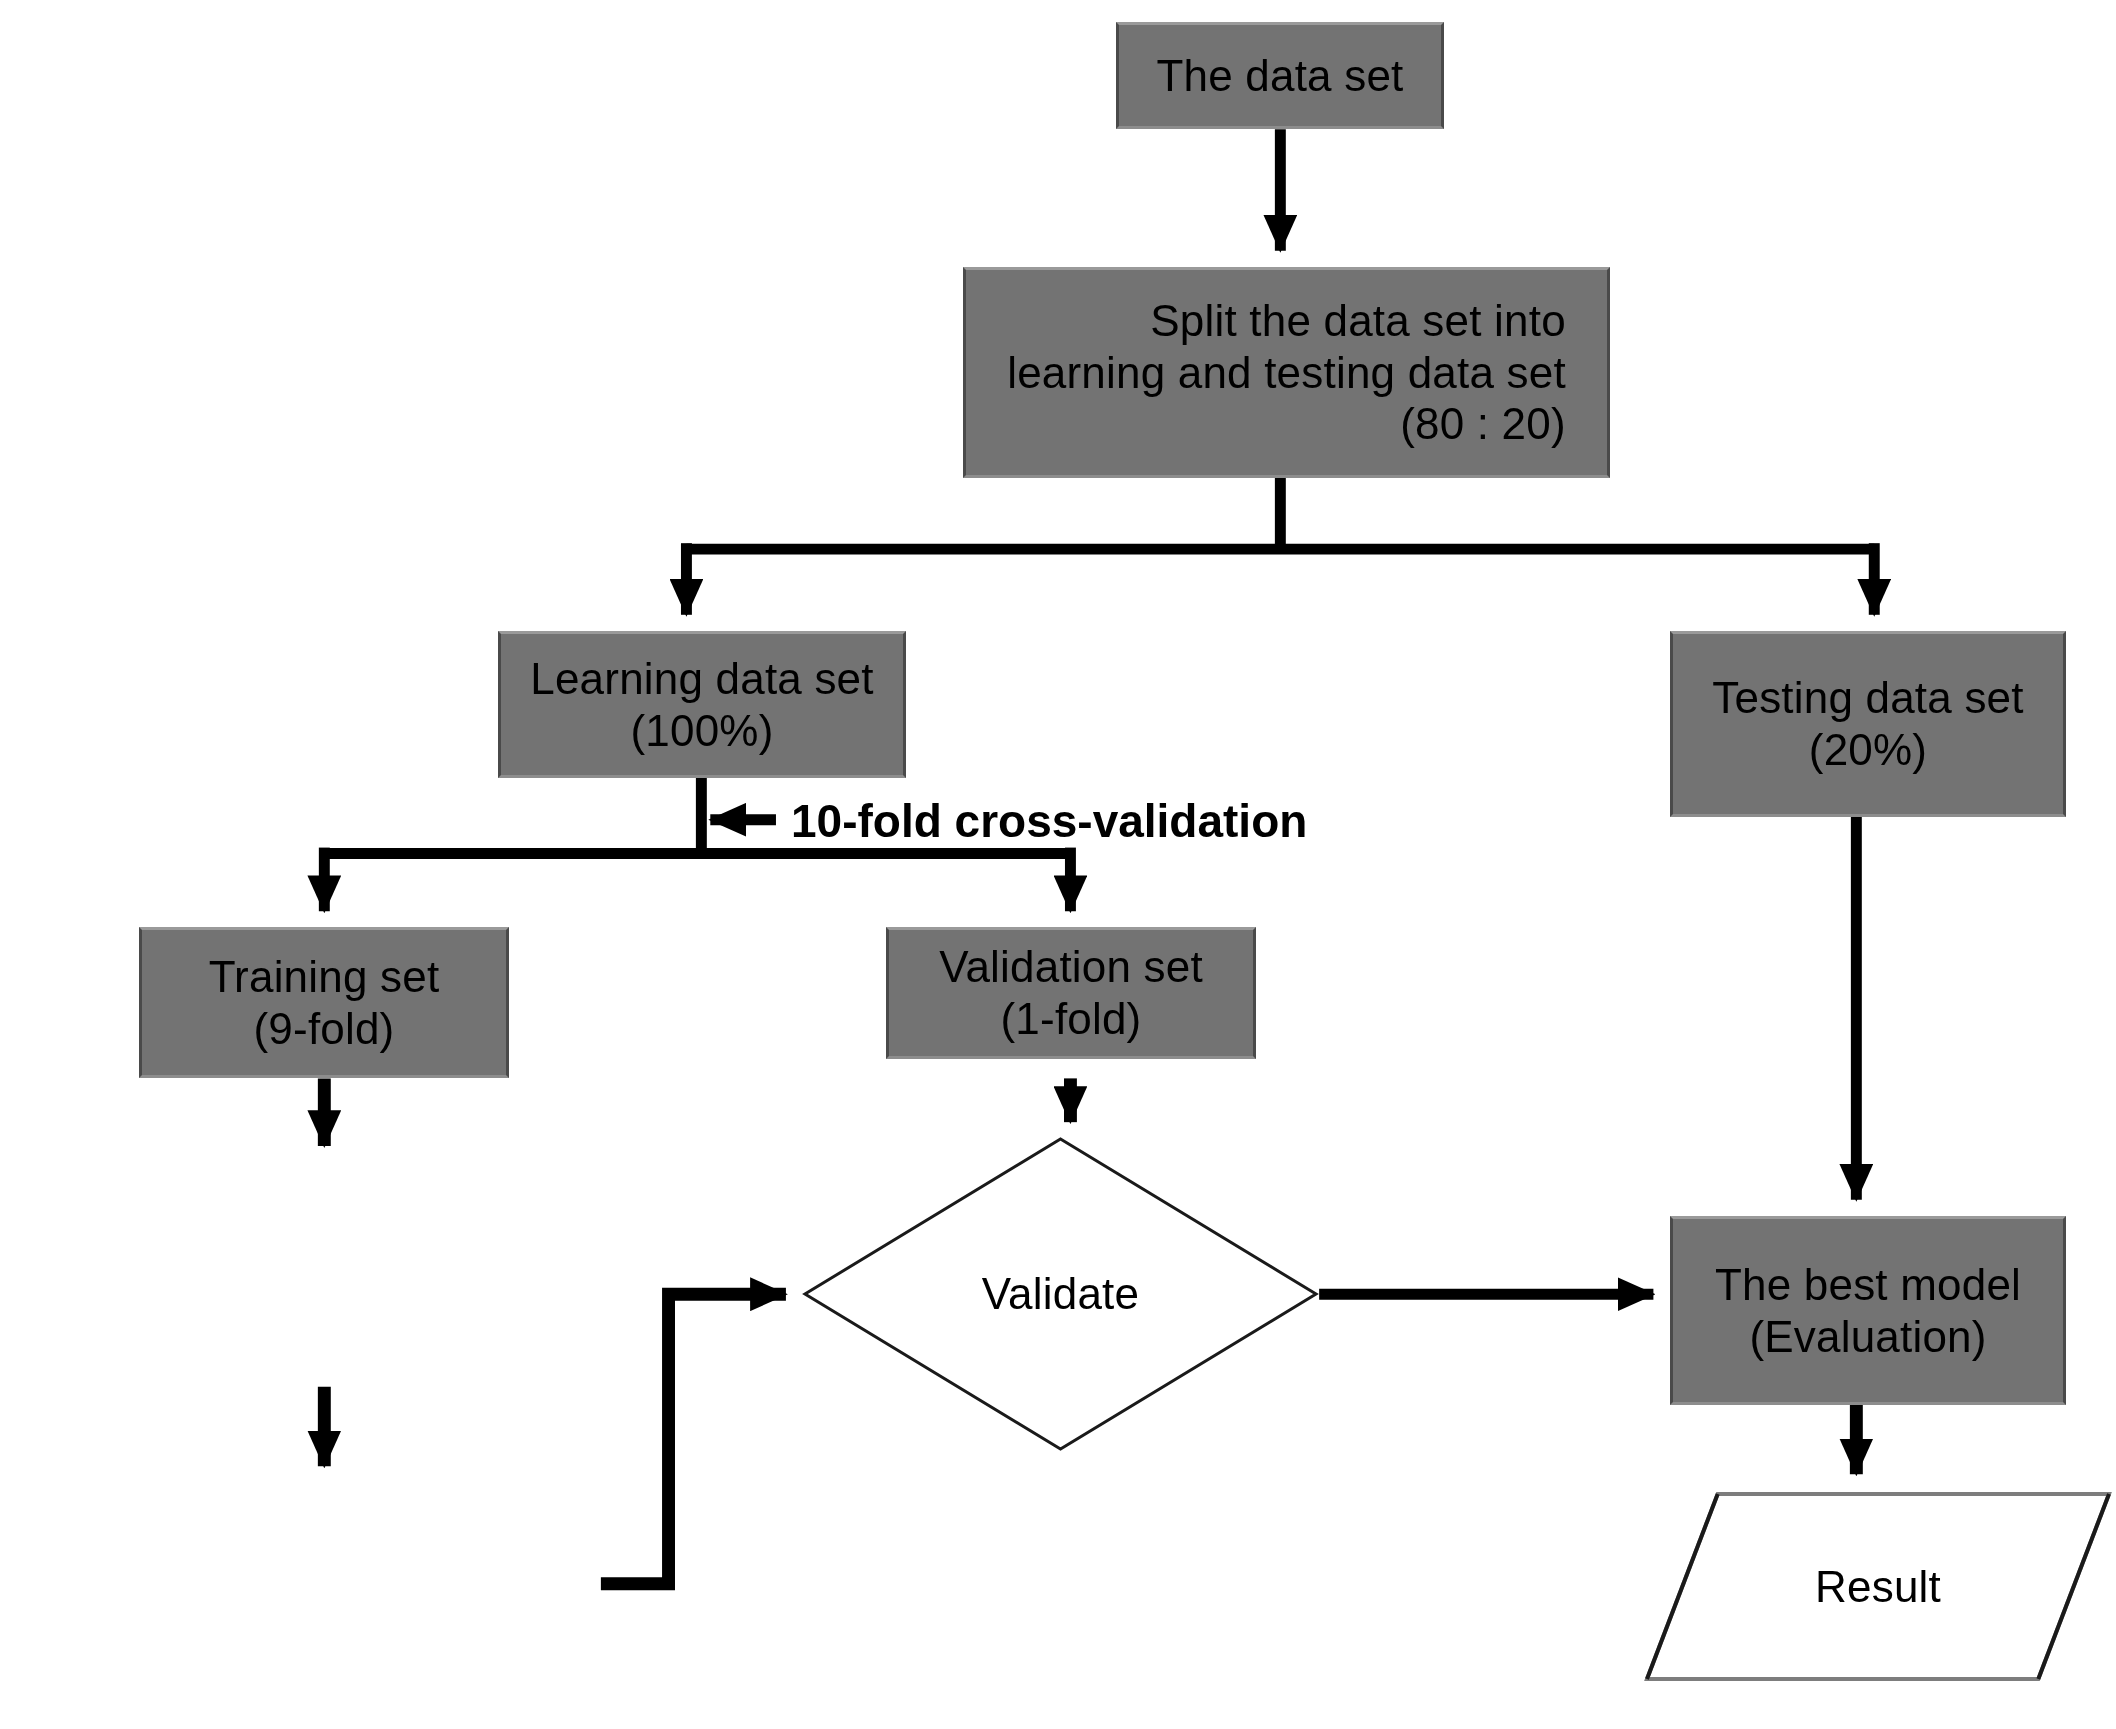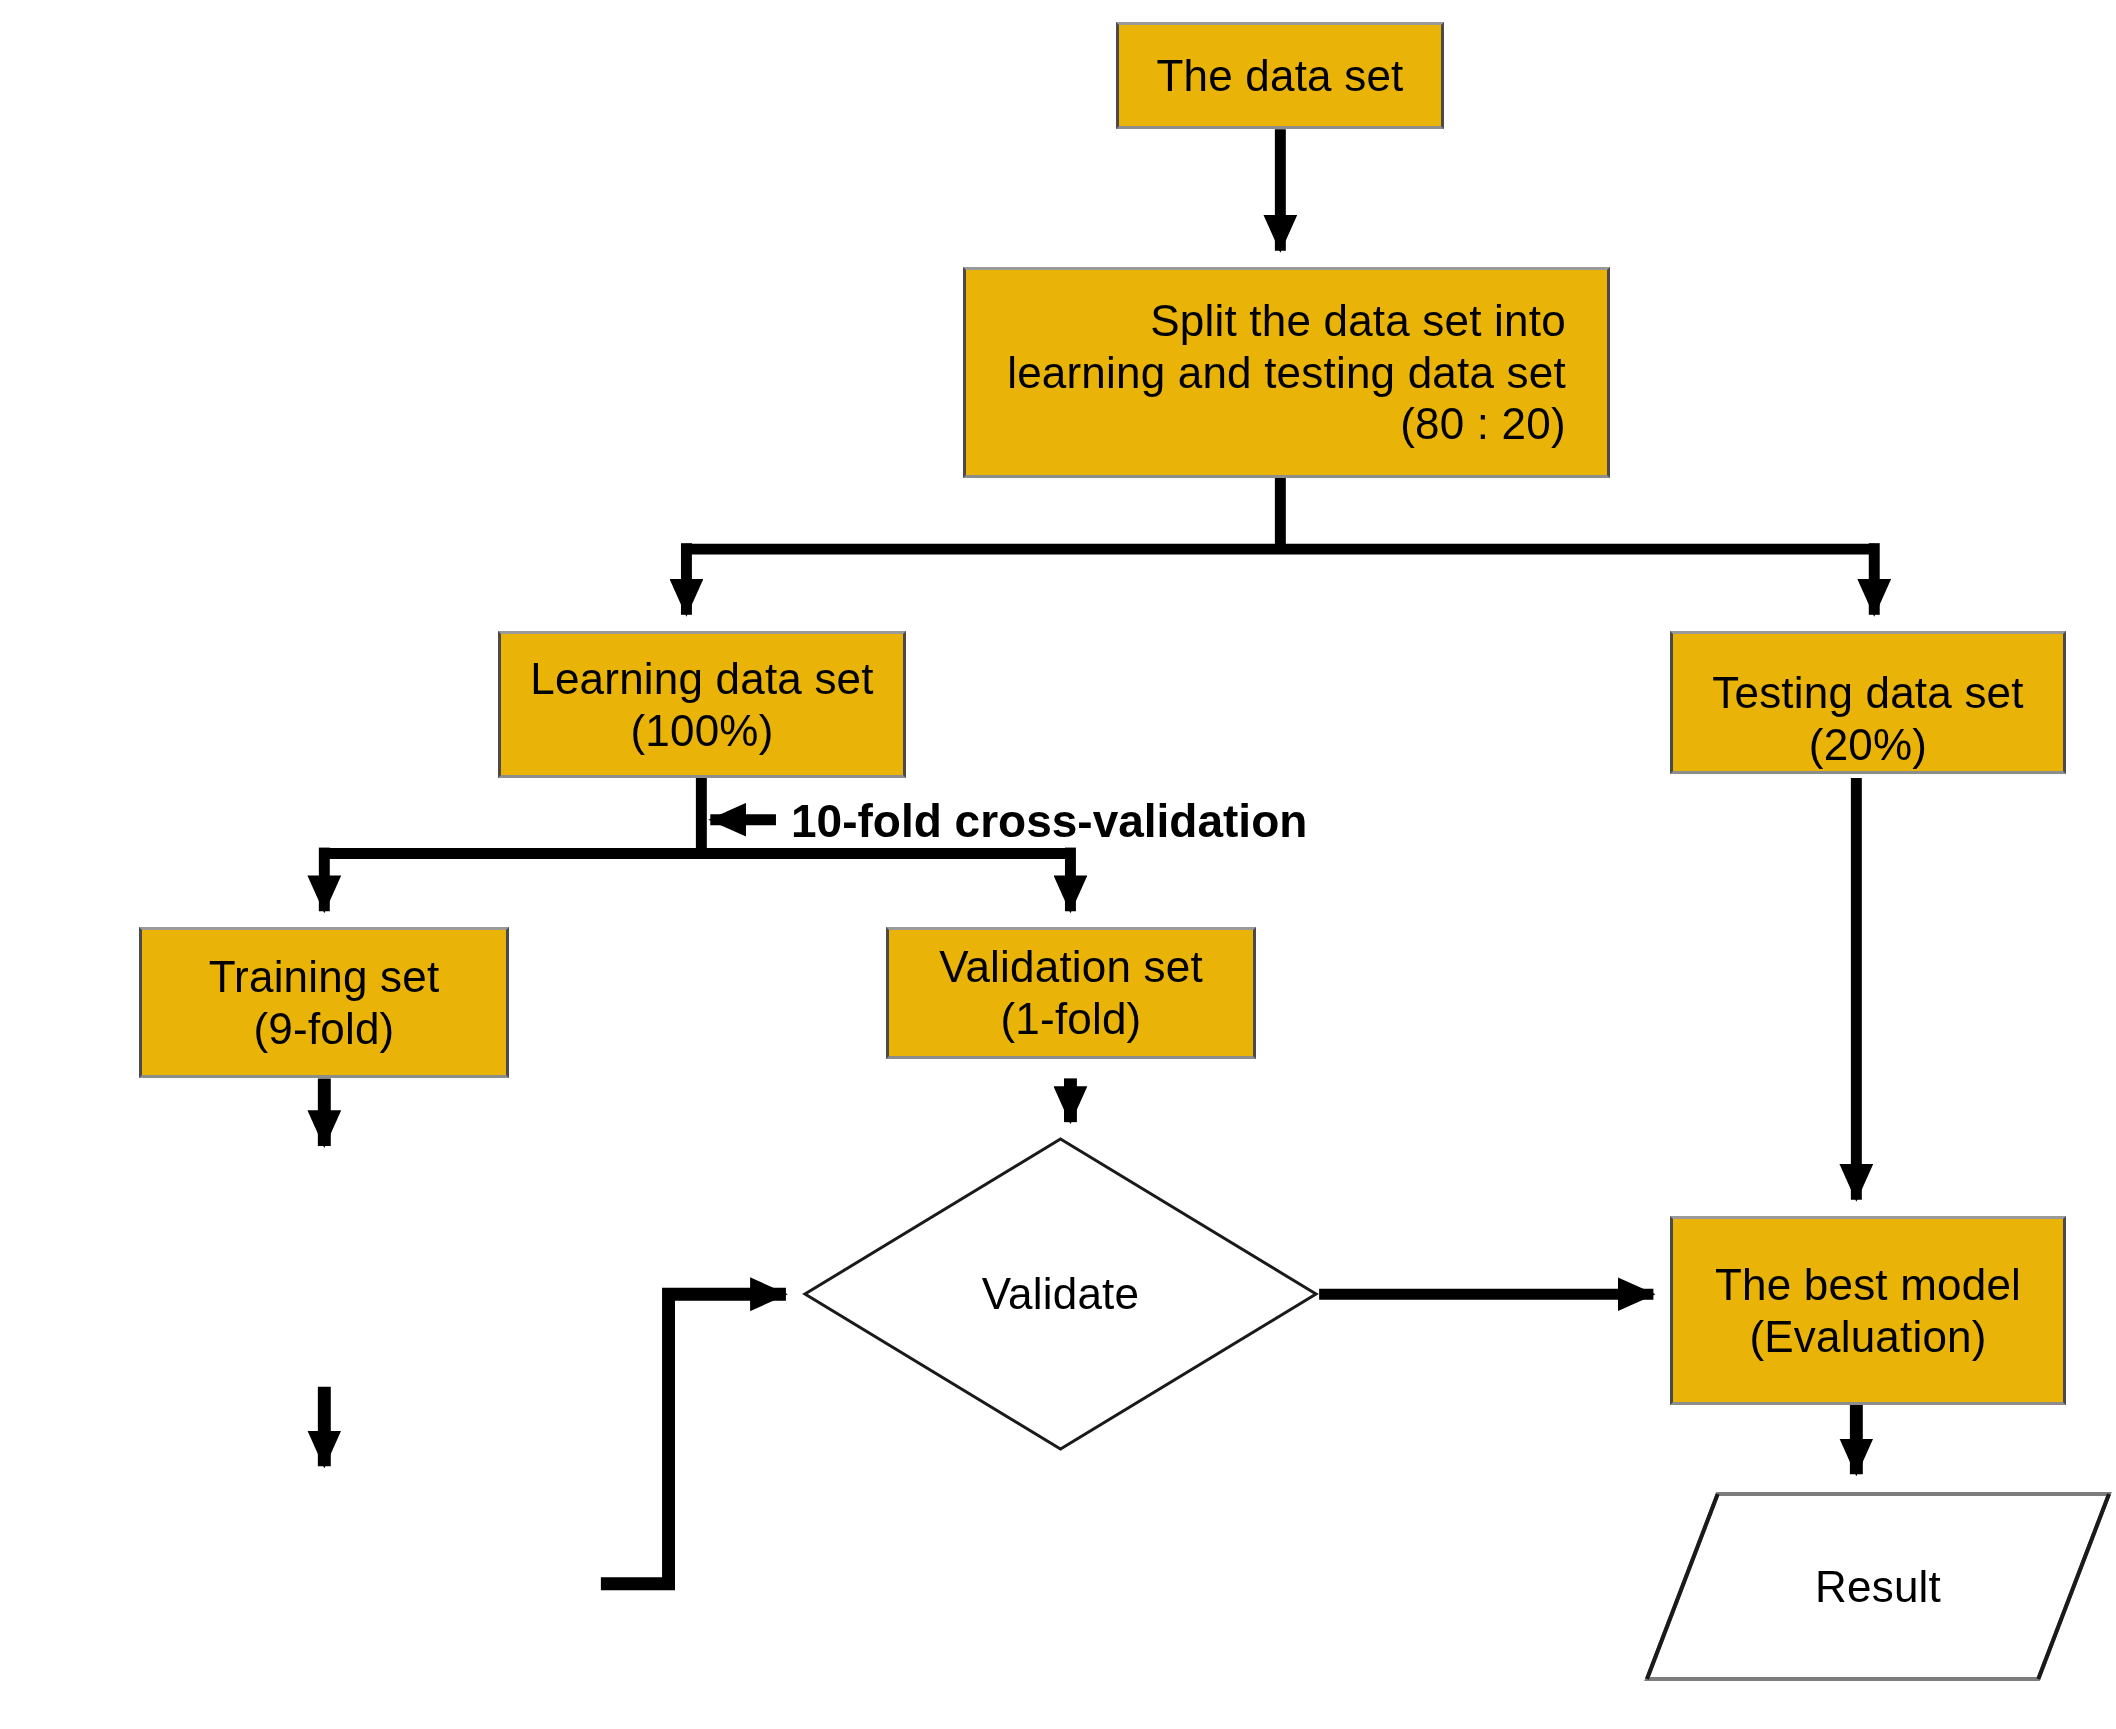--- a/index.html
+++ b/index.html
@@ -25,42 +25,42 @@
     width: 2116px;
     height: 1729px;
   }
   .node {
     position: absolute;
     box-sizing: border-box;
     display: flex;
     align-items: center;
     justify-content: center;
     text-align: center;
-    background: #eab308;
+    background: #737373;
     color: #000000;
     line-height: 1.18;
   }
   .node-rect {
     border: 3px solid #4a4a4a;
     border-top-color: #9a9a9a;
     border-bottom-color: #8d8d8d;
   }
   .node-text {
     display: block;
     white-space: pre-line;
     font-size: 44px;
     letter-spacing: 0.2px;
   }
   .bold .node-text { font-weight: normal; }
 
   
   #node-dataset       { left: 1116px; top: 22px;   width: 328px;  height: 107px; }
   #node-split         { left: 963px;  top: 267px;  width: 647px;  height: 211px; text-align: right; }
   #node-learning      { left: 498px;  top: 631px;  width: 408px;  height: 147px; }
-  #node-testing       { left: 1670px; top: 631px;  width: 396px;  height: 143px; align-items: flex-end; }
+  #node-testing       { left: 1670px; top: 631px;  width: 396px;  height: 186px; }
   #node-training      { left: 139px;  top: 927px;  width: 370px;  height: 151px; }
   #node-validation    { left: 886px;  top: 927px;  width: 370px;  height: 132px; }
   #node-feature       { left: 48px;   top: 1162px; width: 553px;  height: 225px; }
   #node-build         { left: 48px;   top: 1483px; width: 553px;  height: 247px; }
   #node-bestmodel     { left: 1670px; top: 1216px; width: 396px;  height: 189px; }
 
   
   #node-validate {
     left: 802px;
     top: 1136px;

